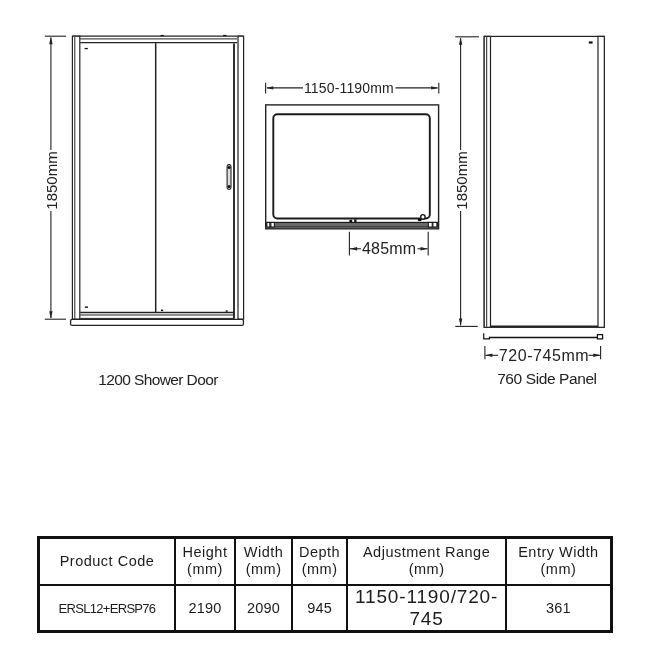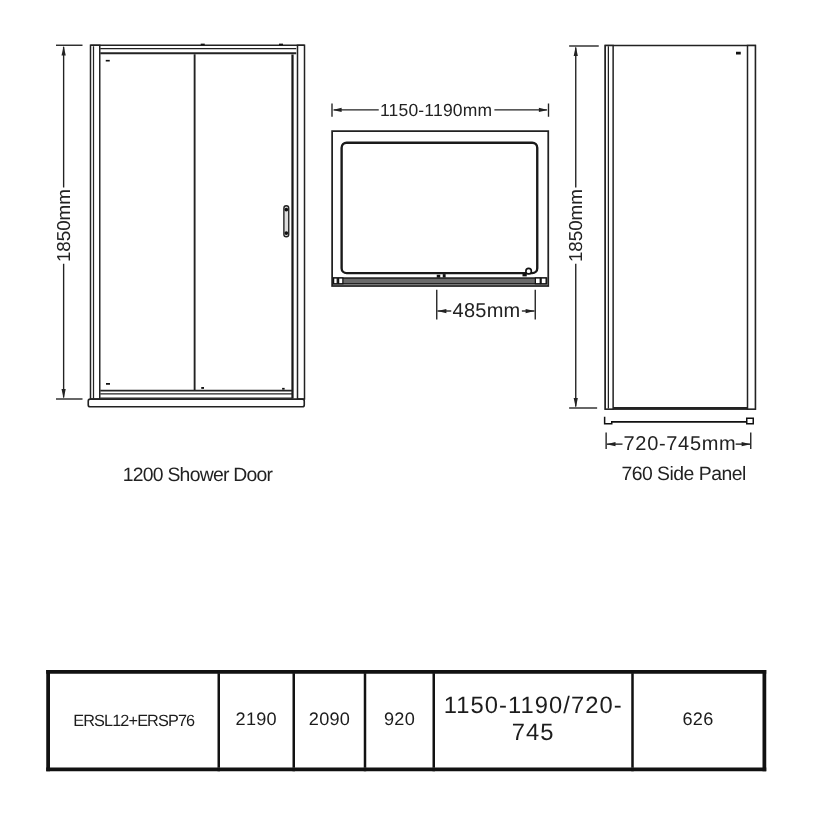--- a/index.html
+++ b/index.html
@@ -229,29 +229,43 @@
 <table id="spec">
   <colgroup>
     <col style="width:136.5px">
         <col style="width:60px">
         <col style="width:57.2px">
         <col style="width:54.8px">
         <col style="width:159.2px">
         <col style="width:105px">
   </colgroup>
   <tbody>
+        <tr style="height:48px">
+
+    <th>Product Code</th>
+
+    <th>Height<br>(mm)</th>
+
+    <th>Width<br>(mm)</th>
+
+    <th>Depth<br>(mm)</th>
+
+    <th>Adjustment Range<br>(mm)</th>
+
+    <th>Entry Width<br>(mm)</th>
+  </tr>
   <tr style="height:29px">
 
     <td style="font-size:13px;letter-spacing:-0.7px">ERSL12+ERSP76</td>
 
     <td>2190</td>
 
     <td>2090</td>
 
-    <td>920</td>
+    <td>945</td>
 
     <td style="font-size:19px;letter-spacing:0.85px">1150-1190/720-745</td>
 
-    <td>626</td>
+    <td>361</td>
   </tr>
 </tbody>
     </table>
 </div>
 
 </body></html>

